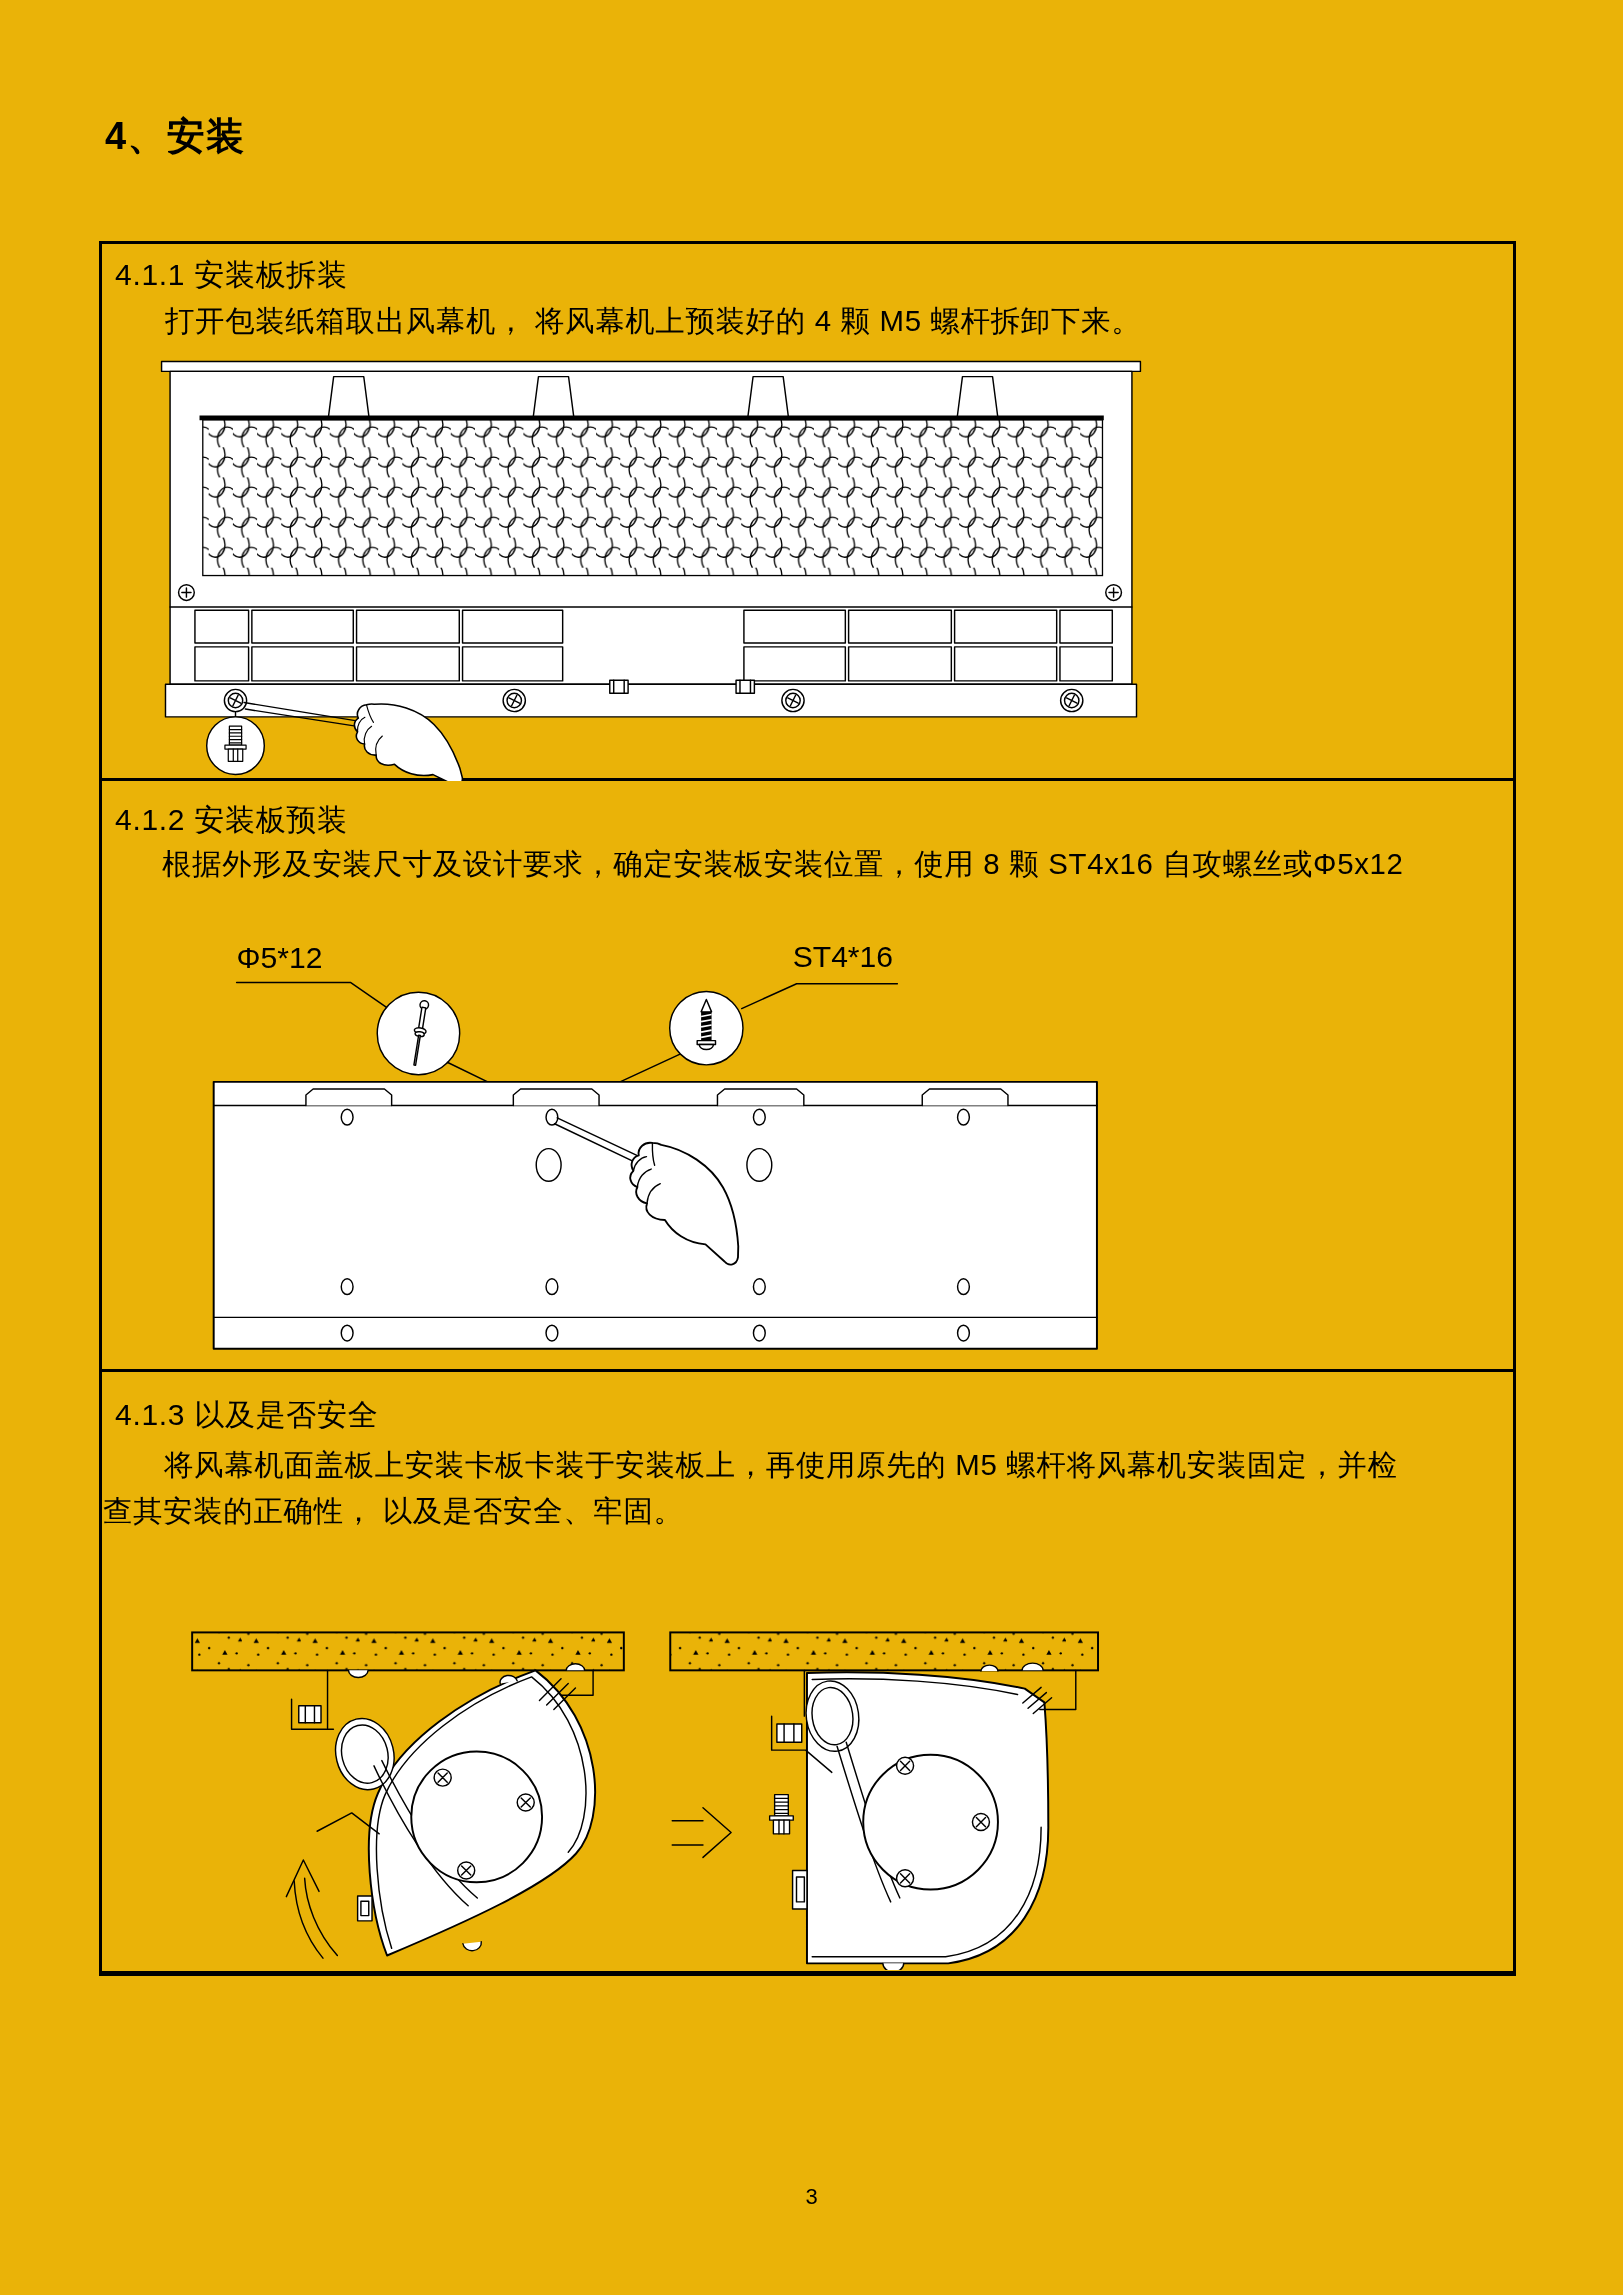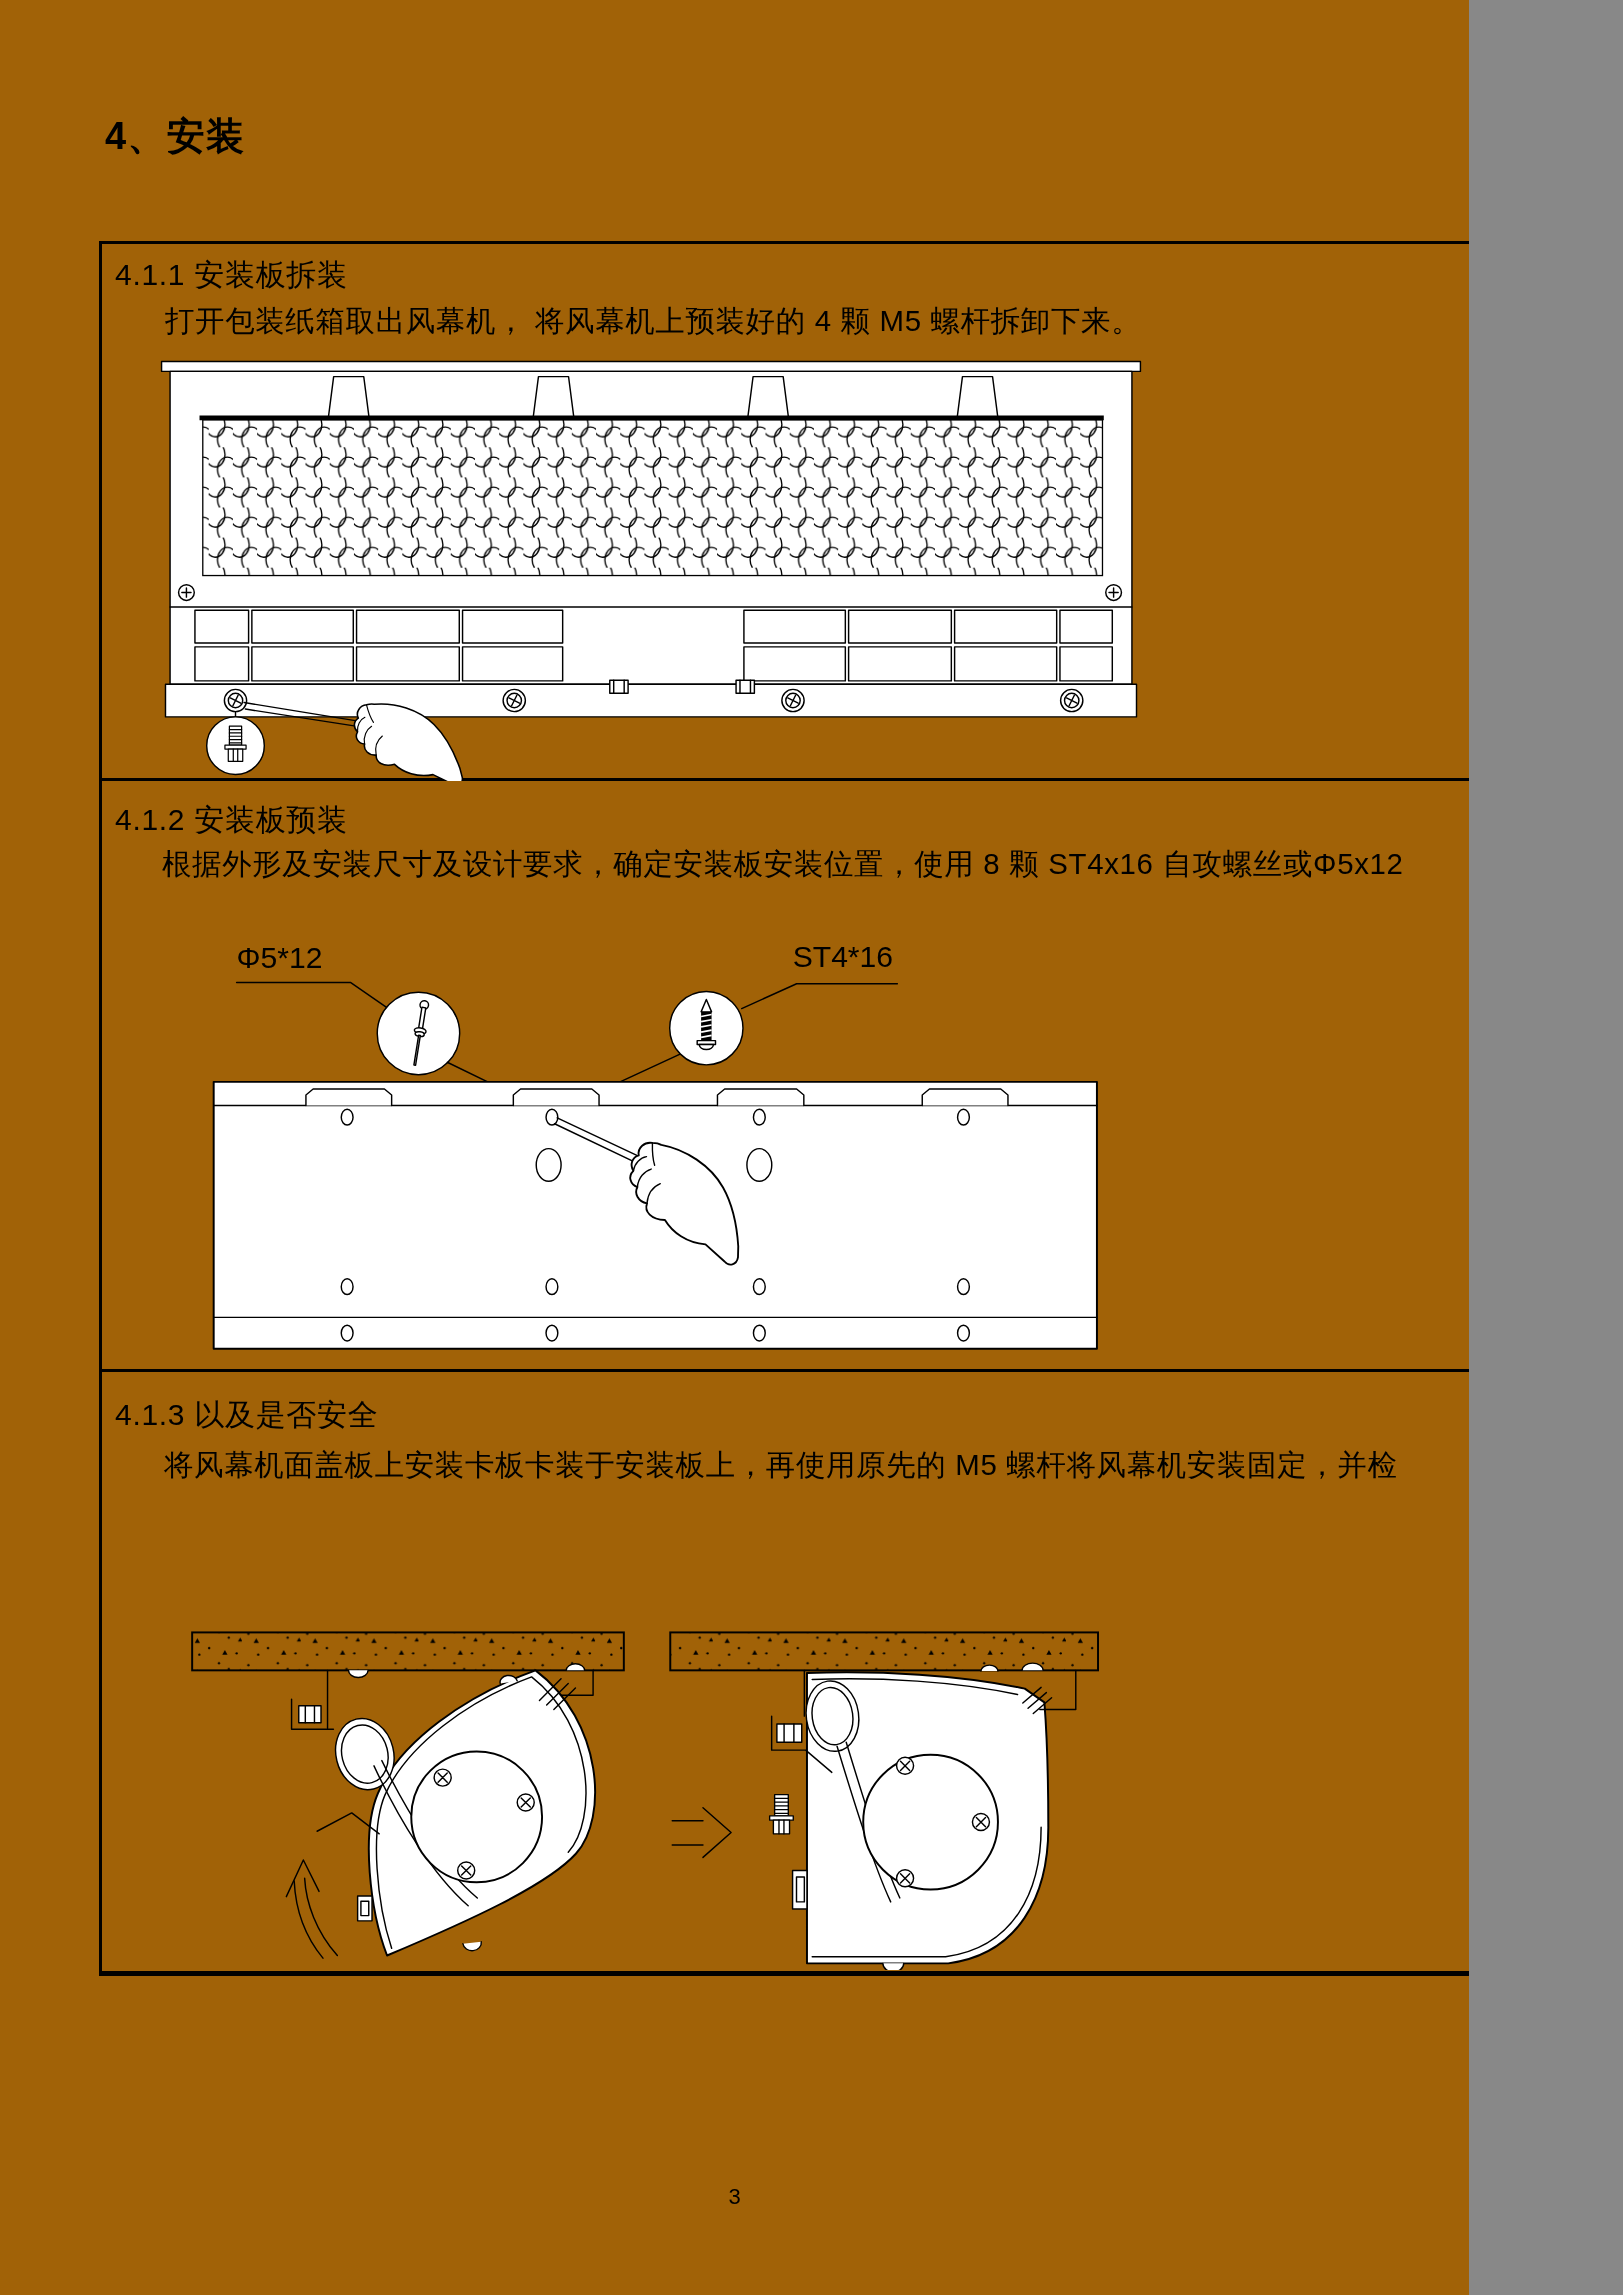--- a/index.html
+++ b/index.html
@@ -1,16 +1,16 @@
 <!DOCTYPE html>
 <html style="font-size:10.5px"><head>
 <meta charset="utf-8">
 <style>
   html,body{margin:0;padding:0;background:#888;}
-  .sheet{position:relative;width:1469px;height:2295px;background:#a16207;
+  .sheet{position:relative;width:1623px;height:2295px;background:#eab308;
          font-family:"Liberation Sans","DejaVu Sans",sans-serif;color:#000;overflow:hidden;}
   .abs{position:absolute;}
   .doc-title{font-size:38px;font-weight:bold;letter-spacing:1.3px;}
   .doc-table{border:3.3px solid #000;border-bottom-width:5.9px;box-sizing:border-box;}
   .row{position:relative;box-sizing:border-box;border-bottom:3.3px solid #000;}
   .row:last-child{border-bottom:none;}
   .h2{font-size:30px;letter-spacing:0.7px;}
   .body-line{font-size:29.4px;letter-spacing:0.7px;white-space:nowrap;}
   .pagenum{left:0;right:0;text-align:center;font-size:22px;}
   
@@ -34,20 +34,21 @@
   </div>
 
   <div class="abs h2" style="left:115px;top:255px;">4.1.1 安装板拆装</div>
   <div class="abs body-line" style="left:165px;top:302px;">打开包装纸箱取出风幕机， 将风幕机上预装好的 4 颗 M5 螺杆拆卸下来。</div>
 
   <div class="abs h2" style="left:115px;top:800px;text-align:center;">4.1.2 安装板预装</div>
   <div class="abs body-line" style="left:162px;top:845px;">根据外形及安装尺寸及设计要求，确定安装板安装位置，使用 8 颗 ST4x16 自攻螺丝或Φ5x12</div>
 
   <div class="abs h2" style="left:115px;top:1395px;">4.1.3 以及是否安全</div>
   <div class="abs body-line" style="left:164px;top:1446px;">将风幕机面盖板上安装卡板卡装于安装板上，再使用原先的 M5 螺杆将风幕机安装固定，并检</div>
+  <div class="abs body-line" style="left:103px;top:1492px;">查其安装的正确性， 以及是否安全、牢固。</div>
 
   <svg class="abs" style="left:160px;top:357px;" width="982" height="424" viewBox="0 0 1500 648">
     <defs>
       <pattern id="grille" width="37" height="46" patternUnits="userSpaceOnUse">
         <ellipse cx="10" cy="11" rx="15" ry="19" fill="none" stroke="#000" stroke-width="2"></ellipse>
         <ellipse cx="28.5" cy="34" rx="15" ry="19" fill="none" stroke="#000" stroke-width="2"></ellipse>
       </pattern>
       <g id="screw-s">
           <circle r="12" class="ln2 fw"></circle>
           <path class="ln2" d="M -7,0 H 7 M 0,-7 V 7"></path>

